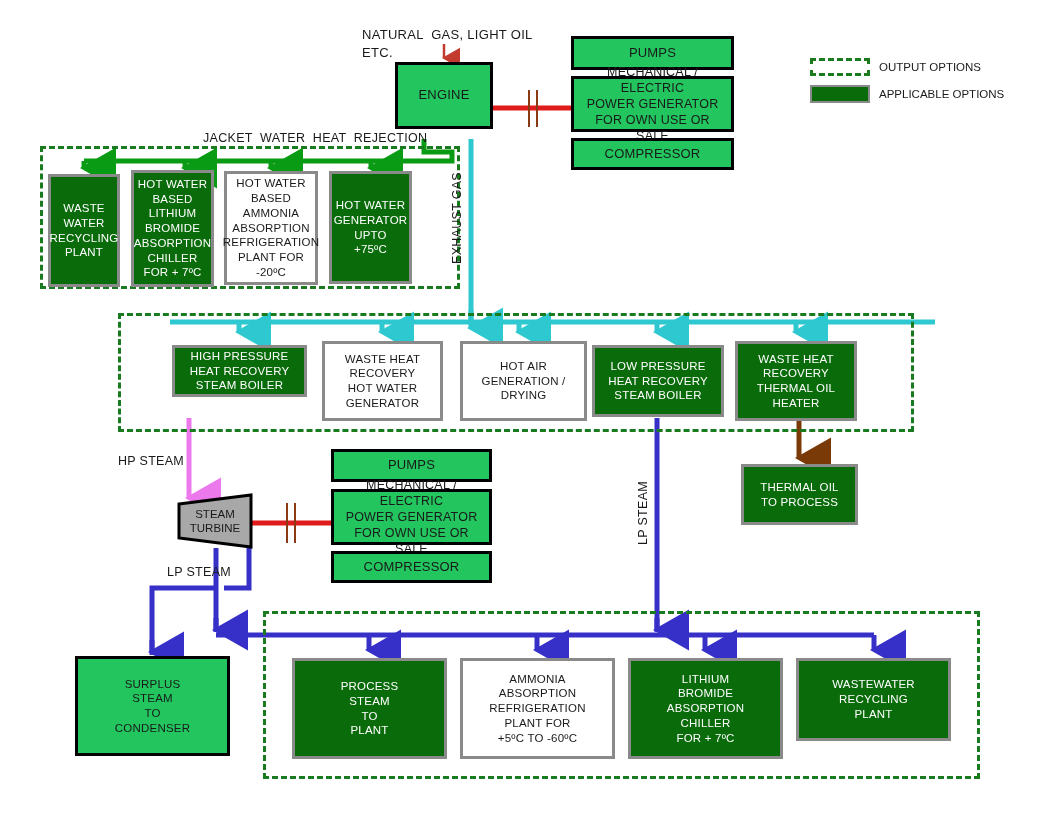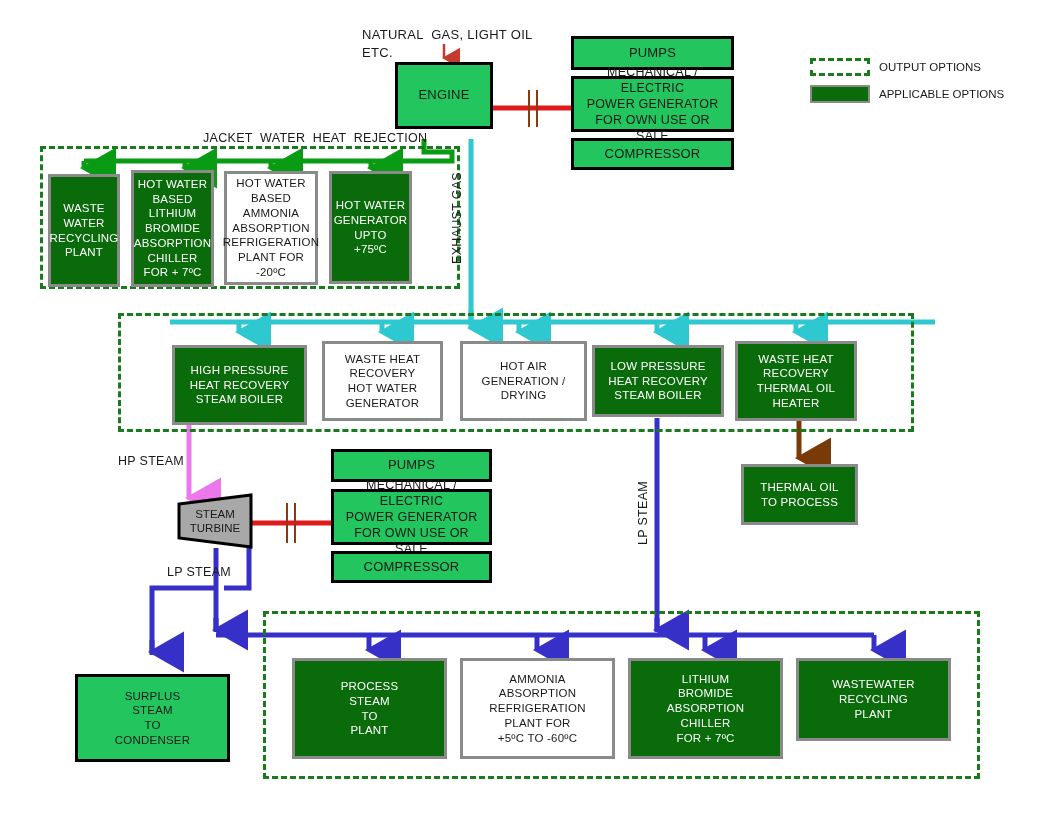--- a/index.html
+++ b/index.html
@@ -184,21 +184,21 @@
 REFRIGERATION
 PLANT FOR -20ºC</span>
   </div>
   <div class="box b-green" style="left:329px;top:171px;width:83px;height:113px;font-size:11.5px;white-space:pre-line;">
     <span>HOT WATER
 GENERATOR
 UPTO
 +75ºC</span>
   </div>
 
-  <div class="box b-green" style="left:172px;top:345px;width:135px;height:80px;font-size:11.5px;white-space:pre-line;">
+  <div class="box b-green" style="left:172px;top:345px;width:135px;height:52px;font-size:11.5px;white-space:pre-line;">
     <span>HIGH PRESSURE
 HEAT RECOVERY
 STEAM BOILER</span>
   </div>
   <div class="box b-white" style="left:322px;top:341px;width:121px;height:80px;font-size:11.5px;white-space:pre-line;">
     <span>WASTE  HEAT
 RECOVERY
 HOT WATER
 GENERATOR</span>
   </div>
@@ -239,21 +239,21 @@
   </div>
   <div class="box b-gray" style="left:331px;top:489px;width:161px;height:56px;font-size:12.5px;white-space:pre-line;">
     <span>MECHANICAL / ELECTRIC
 POWER  GENERATOR
 FOR OWN USE  OR SALE</span>
   </div>
   <div class="box b-gray" style="left:331px;top:551px;width:161px;height:32px;font-size:13px;">
     <span>COMPRESSOR</span>
   </div>
 
-  <div class="box b-gray" style="left:75px;top:674px;width:155px;height:88px;font-size:11.5px;white-space:pre-line;">
+  <div class="box b-gray" style="left:75px;top:656px;width:155px;height:100px;font-size:11.5px;white-space:pre-line;">
     <span>SURPLUS
 STEAM
 TO
 CONDENSER</span>
   </div>
 
   <div class="box b-green" style="left:292px;top:658px;width:155px;height:101px;font-size:11.5px;white-space:pre-line;">
     <span>PROCESS
 STEAM
 TO

